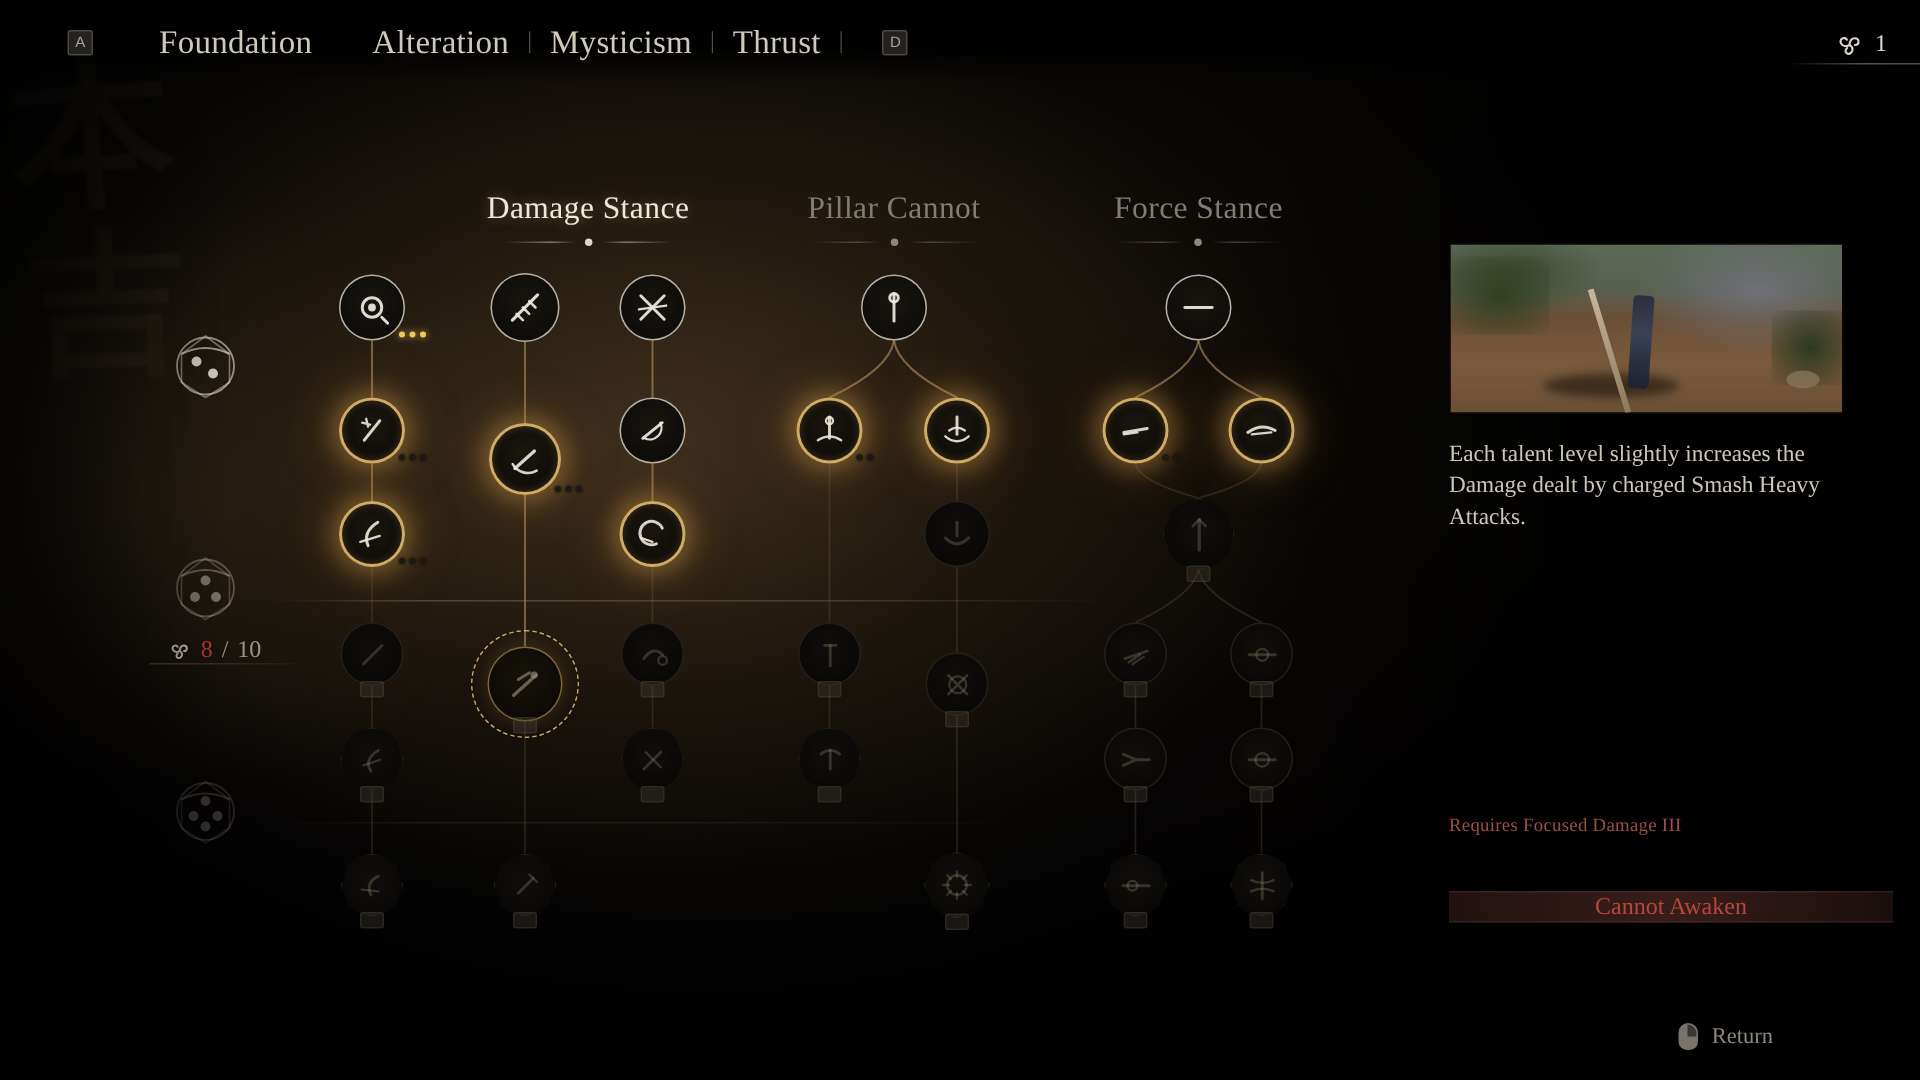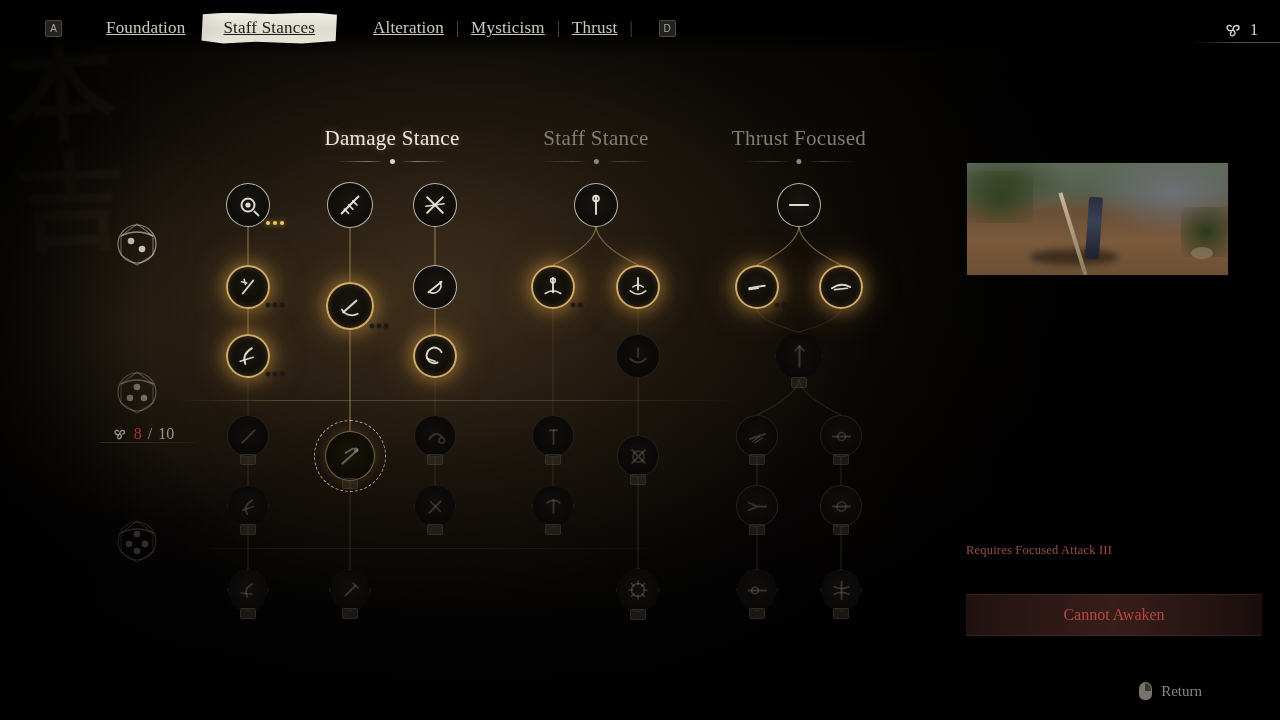--- a/index.html
+++ b/index.html
@@ -56,25 +56,24 @@
     color: #a9a49a;
     font-family: "Liberation Sans", sans-serif;
     font-size: 10px; line-height: 15px;
     text-align: center;
     flex: none;
   }
   .kh-a { margin-left: 45px; }
   .kh-d { margin-left: 24px; }
   .tab {
     color: #cfc9bc;
-    font-size: 17px;
+    font-size: 22px;
     letter-spacing: .2px;
     padding: 4px 10px;
     white-space: nowrap;
-    text-decoration: underline;
   }
   .tab.first { margin-left: 34px; }
   .tab.sel {
     color: #1c1a17;
     background:
       linear-gradient(105deg, rgba(0,0,0,0.05) 0%, rgba(0,0,0,0) 18%),
       linear-gradient(#efece2, #dfdbce 55%, #e9e5da);
     padding: 5px 22px 6px 22px;
     box-shadow: 0 0 0 1px rgba(255,255,255,0.12);
     clip-path: polygon(1% 6%, 20% 0%, 52% 5%, 83% 0%, 100% 7%, 99% 92%, 74% 100%, 40% 94%, 16% 100%, 0% 90%);
@@ -219,31 +218,31 @@
   }
   #cost-row {
     position: absolute; left: 28px; top: 448px; width: 296px; height: 21px;
     background: linear-gradient(90deg, rgba(58,52,46,0.85), rgba(36,32,28,0.75));
     display: flex; align-items: center; justify-content: space-between;
     padding: 0 8px;
   }
   #cost-row .lbl { display: flex; align-items: center; gap: 6px; color: #cbc4b6; font-size: 14px; }
   #cost-row .amt { color: #e3dcce; font-size: 14px; letter-spacing: 1px; }
   #awaken {
-    position: absolute; left: 28px; top: 476px; width: 296px; height: 42px;
+    position: absolute; left: 28px; top: 476px; width: 296px; height: 21px;
     background: linear-gradient(90deg, rgba(58,32,30,0.55), rgba(72,38,34,0.78) 50%, rgba(50,28,26,0.5));
     border-top: 1px solid rgba(130,70,60,0.25);
     border-bottom: 1px solid rgba(130,70,60,0.25);
     color: #b8463c; font-size: 16px;
     display: flex; align-items: center; justify-content: center;
   }
 
   
   #footer {
-    position: absolute; right: 78px; bottom: 20px;
+    position: absolute; right: 98px; bottom: 20px;
     display: flex; align-items: center; gap: 9px;
     color: #8d877d; font-size: 15px;
     z-index: 35;
   }
   #footer .mouse {
     width: 13px; height: 18px; border-radius: 7px 7px 6px 6px;
     background: #78736a; position: relative;
   }
   #footer .mouse:after {
     content:""; position:absolute; left:6px; top:1px; width:6px; height:8px;
@@ -719,36 +718,35 @@
     </div>
   <div class="tier-line" style="left:180px; top:400px; width:560px;"></div>
   <div class="tier-line" style="left:180px; top:548px; width:520px; opacity:.35;"></div>
 
   <div id="stance-host">
       <div class="stance-head active" style="left: 392px; top: 126px;">
         <div class="nm">Damage Stance</div>
         <div class="uline"></div>
       </div>
       <div class="stance-head dim" style="left: 596px; top: 126px;">
-        <div class="nm">Staff Stance</div>
+        <div class="nm">Pillar Cannot</div>
         <div class="uline"></div>
       </div>
       <div class="stance-head dim" style="left: 799px; top: 126px;">
-        <div class="nm">Thrust Focused</div>
+        <div class="nm">Force Stance</div>
         <div class="uline"></div>
       </div>
     </div>
 
   <div class="vignette"></div>
 
   <div id="topbar">
     <div class="keyhint kh-a">A</div>
     <div id="tabs-host" style="display:flex; align-items:center;">
         <span class="tab first">Foundation</span>
-        <span class="tab sel">Staff Stances</span>
         <span class="tabgap"></span>
         <span class="tab">Alteration</span>
         <span class="tabsep">|</span>
         <span class="tab">Mysticism</span>
         <span class="tabsep">|</span>
         <span class="tab">Thrust</span>
         <span class="tabsep">|</span>
       </div>
     <div class="keyhint kh-d">D</div>
     <div id="spark-top">
@@ -767,22 +765,23 @@
   <div id="panel">
     <div id="panel-body">
       <div id="preview">
         <div class="bush1"></div>
         <div class="bush2"></div>
         <div class="shadow"></div>
         <div class="staff"></div>
         <div class="hero"></div>
         <div class="rock"></div>
       </div>
+      <div id="desc">Each talent level slightly increases the Damage dealt by charged Smash Heavy Attacks.</div>
     </div>
-    <div id="req">Requires Focused Attack III</div>
+    <div id="req">Requires Focused Damage III</div>
     <div id="awaken">Cannot Awaken</div>
   </div>
 
   <div id="footer">
     <span class="mouse"></span>
     <span>Return</span>
   </div>
 </div>
 
 </body></html>

